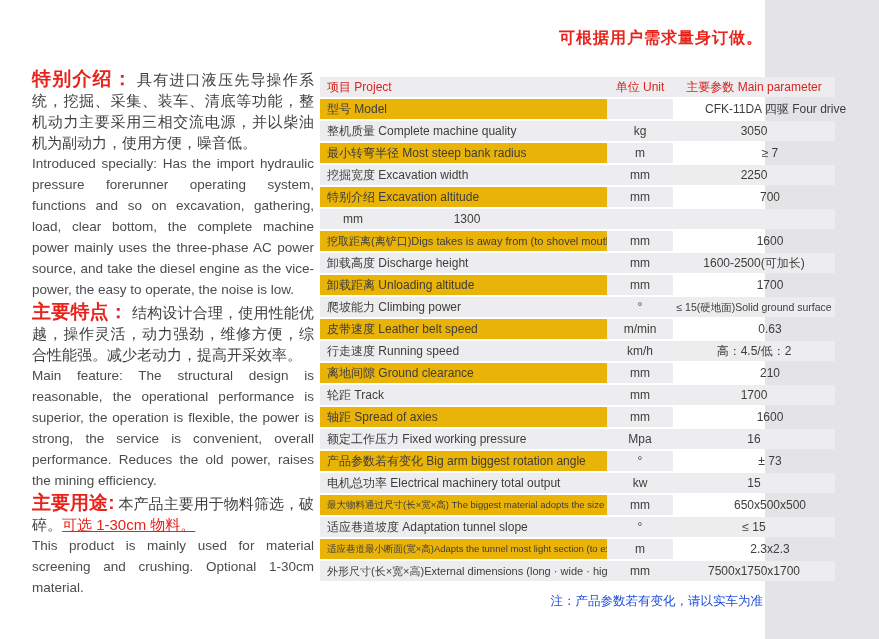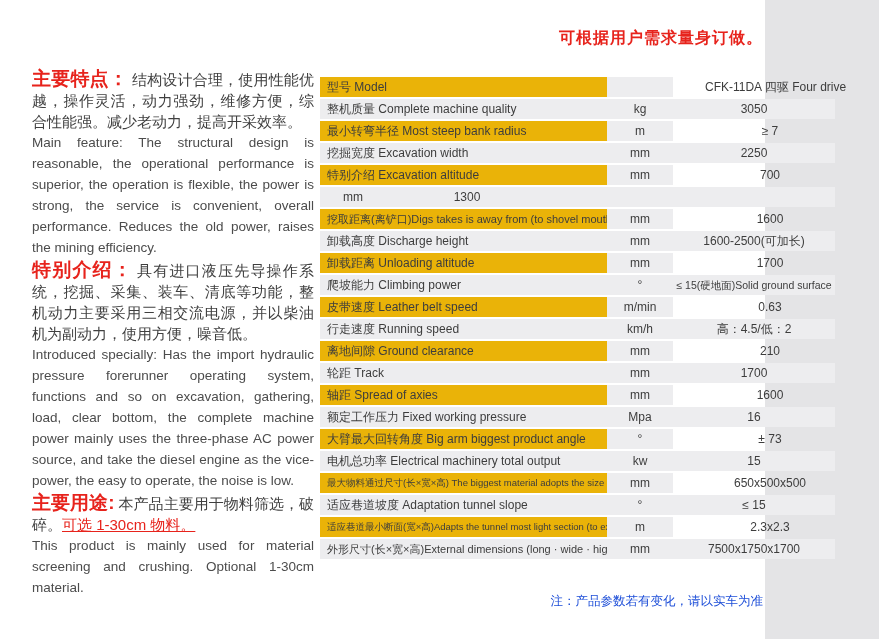--- a/index.html
+++ b/index.html
@@ -49,37 +49,42 @@
 
 <div class="page">
 
   <div class="margin-strip"></div>
 
   <div class="page-title">可根据用户需求量身订做。</div>
 
   <div class="left-col">
 
     <div>
-      <p class="cn"><span class="heading">主要特点：</span><span>结构设计合理，使用性能优越，操作灵活，动力强劲，维修方便，综合性能强。减少老动力，提高开采效率。</span></p>
-      <p class="en">Main feature: The structural design is reasonable, the operational performance is superior, the operation is flexible, the power is strong, the service is convenient, overall performance. Reduces the old power, raises the mining efficiency.</p>
+      <p class="cn"><span class="heading">特别介绍：</span><span>具有进口液压先导操作系统，挖掘、采集、装车、清底等功能，整机动力主要采用三相交流电源，并以柴油机为副动力，使用方便，噪音低。</span></p>
+      <p class="en">Introduced specially: Has the import hydraulic pressure forerunner operating system, functions and so on excavation, gathering, load, clear bottom, the complete machine power mainly uses the three-phase AC power source, and take the diesel engine as the vice-power, the easy to operate, the noise is low.</p>
     </div>
 
     <div>
-      <p class="cn"><span class="heading">特别介绍：</span><span>具有进口液压先导操作系统，挖掘、采集、装车、清底等功能，整机动力主要采用三相交流电源，并以柴油机为副动力，使用方便，噪音低。</span></p>
-      <p class="en">Introduced specially: Has the import hydraulic pressure forerunner operating system, functions and so on excavation, gathering, load, clear bottom, the complete machine power mainly uses the three-phase AC power source, and take the diesel engine as the vice-power, the easy to operate, the noise is low.</p>
+      <p class="cn"><span class="heading">主要特点：</span><span>结构设计合理，使用性能优越，操作灵活，动力强劲，维修方便，综合性能强。减少老动力，提高开采效率。</span></p>
+      <p class="en">Main feature: The structural design is reasonable, the operational performance is superior, the operation is flexible, the power is strong, the service is convenient, overall performance. Reduces the old power, raises the mining efficiency.</p>
     </div>
 
     <div>
       <p class="cn"><span class="heading">主要用途:</span><span>本产品主要用于物料筛选，破碎。</span><span class="red-text">可选 1-30cm 物料。</span></p>
       <p class="en">This product is mainly used for material screening and crushing. Optional 1-30cm material.</p>
     </div>
 
   </div>
 
   <div class="spec-table">
+    <div class="row striped header-row">
+      <div class="cell-item">项目 Project</div>
+      <div class="cell-unit">单位 Unit</div>
+      <div class="cell-value">主要参数 Main parameter</div>
+    </div>
 
   <div class="row plain">
       <div class="cell-item">型号 Model</div>
       <div class="cell-unit"></div>
       <div class="cell-value">CFK-11DA 四驱 Four drive</div>
     </div>
       <div class="row striped">
       <div class="cell-item">整机质量 Complete machine quality</div>
       <div class="cell-unit">kg</div>
       <div class="cell-value">3050</div>
@@ -147,21 +152,21 @@
       <div class="cell-item">轴距 Spread of axies</div>
       <div class="cell-unit">mm</div>
       <div class="cell-value">1600</div>
     </div>
       <div class="row striped">
       <div class="cell-item">额定工作压力 Fixed working pressure</div>
       <div class="cell-unit">Mpa</div>
       <div class="cell-value">16</div>
     </div>
       <div class="row plain">
-      <div class="cell-item">大臂最大回转角度 Big arm biggest product angle</div>
+      <div class="cell-item">产品参数若有变化 Big arm biggest rotation angle</div>
       <div class="cell-unit">°</div>
       <div class="cell-value">± 73</div>
     </div>
       <div class="row striped">
       <div class="cell-item">电机总功率 Electrical machinery total output</div>
       <div class="cell-unit">kw</div>
       <div class="cell-value">15</div>
     </div>
       <div class="row plain">
       <div class="cell-item xs">最大物料通过尺寸(长×宽×高) The biggest material adopts the size (long×wide×high)</div>

